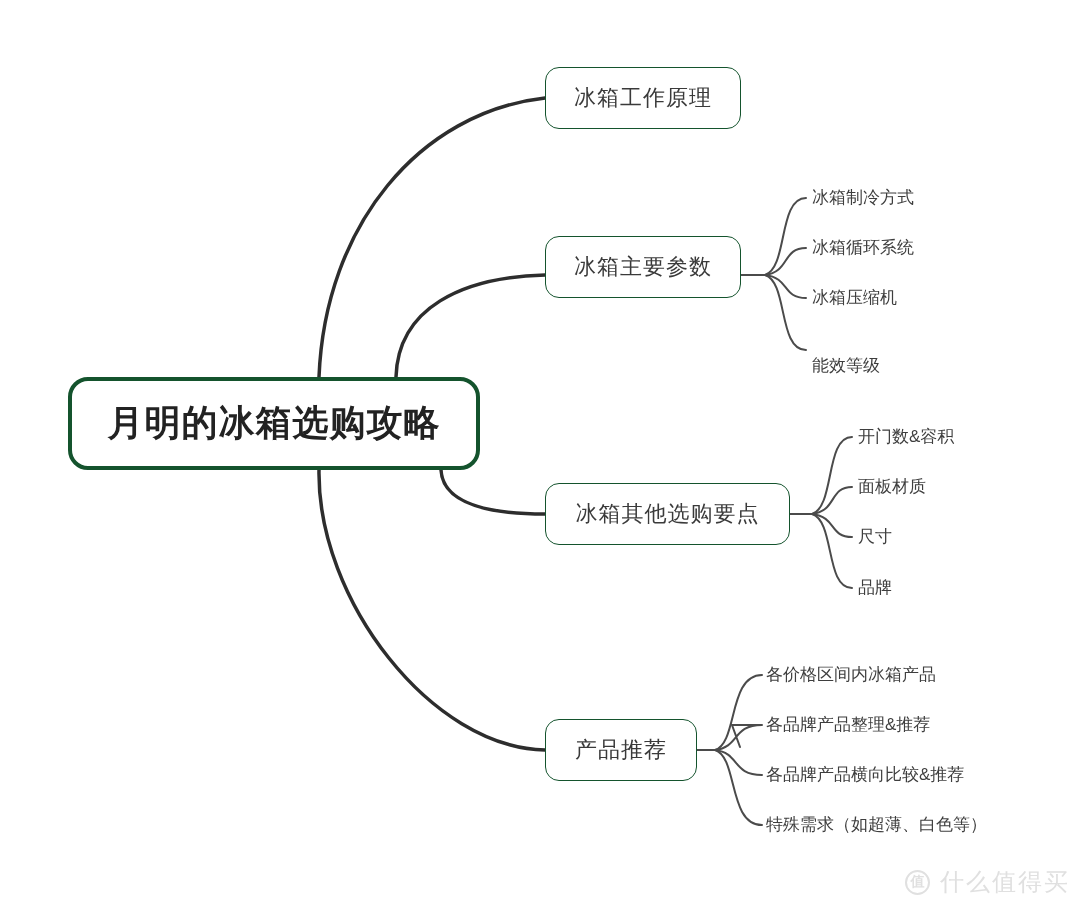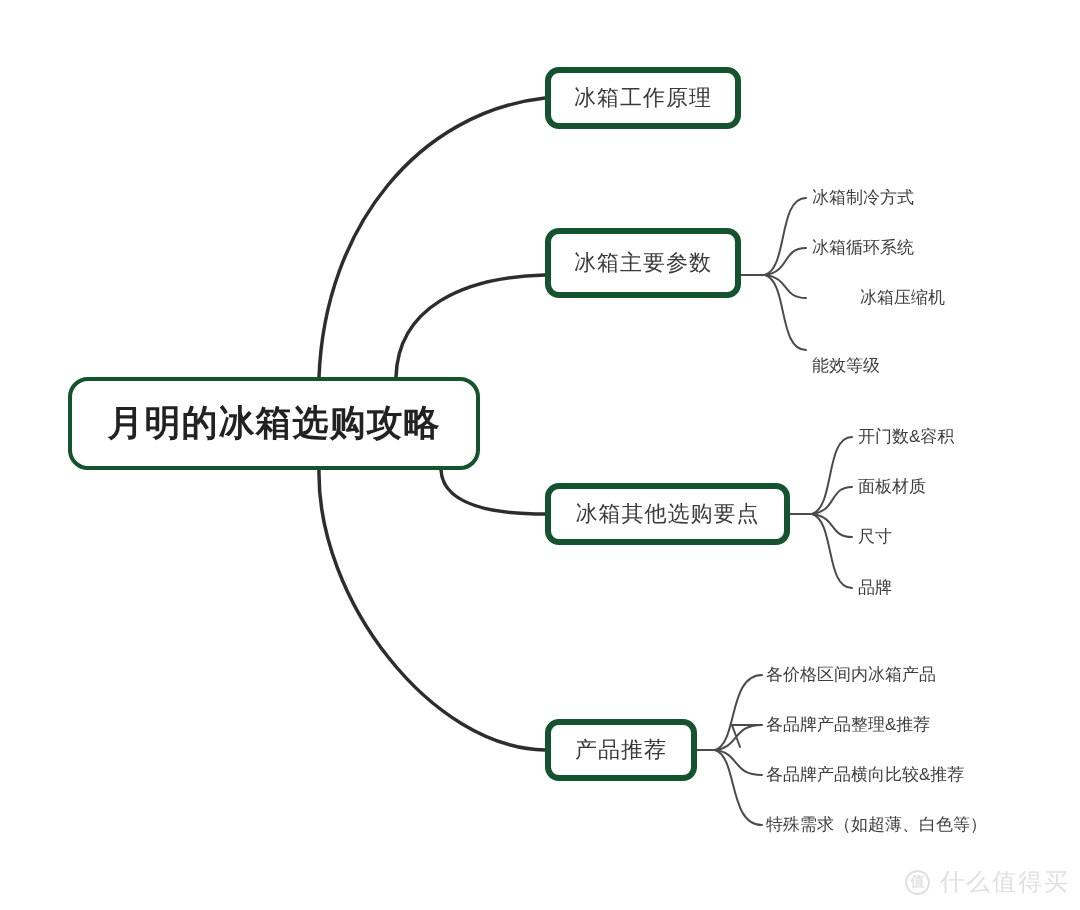--- a/index.html
+++ b/index.html
@@ -21,21 +21,21 @@
     width: 1080px; height: 910px;
   }
   svg.links path { fill: none; }
   svg.links path.main { stroke: #2d2d2d; stroke-width: 3.5; stroke-linecap: round; }
   svg.links path.sub  { stroke: #4b4b4b; stroke-width: 2;   stroke-linecap: round; }
 
   .node {
     position: absolute;
     box-sizing: border-box;
     background: #ffffff;
-    border: 6px solid #14532d;
+    border: 1px solid #14532d;
     border-radius: 14px;
     display: flex;
     align-items: center;
     justify-content: center;
     color: #3a3a3a;
     font-size: 22px;
     letter-spacing: 1px;
     white-space: nowrap;
     cursor: default;
   }
@@ -115,35 +115,35 @@
   </svg>
 
   <div class="node root" style="left:68px; top:377px; width:412px; height:93px;">
     <span>月明的冰箱选购攻略</span>
   </div>
 
   <div class="node" style="left:545px; top:67px; width:196px; height:62px;">
     <span>冰箱工作原理</span>
   </div>
 
-  <div class="node" style="left:545px; top:228px; width:196px; height:70px;">
+  <div class="node" style="left:545px; top:236px; width:196px; height:62px;">
     <span>冰箱主要参数</span>
   </div>
 
   <div class="node" style="left:545px; top:483px; width:245px; height:62px;">
     <span>冰箱其他选购要点</span>
   </div>
 
   <div class="node" style="left:545px; top:719px; width:152px; height:62px;">
     <span>产品推荐</span>
   </div>
 
   <div class="child" style="left:812px; top:186px;">冰箱制冷方式</div>
   <div class="child" style="left:812px; top:236px;">冰箱循环系统</div>
-  <div class="child" style="left:860px; top:286px;">冰箱压缩机</div>
+  <div class="child" style="left:812px; top:286px;">冰箱压缩机</div>
   <div class="child" style="left:812px; top:354px;">能效等级</div>
 
   <div class="child" style="left:858px; top:425px;">开门数&amp;容积</div>
   <div class="child" style="left:858px; top:475px;">面板材质</div>
   <div class="child" style="left:858px; top:525px;">尺寸</div>
   <div class="child" style="left:858px; top:576px;">品牌</div>
 
   <div class="child" style="left:766px; top:663px;">各价格区间内冰箱产品</div>
   <div class="child" style="left:766px; top:713px;">各品牌产品整理&amp;推荐</div>
   <div class="child" style="left:766px; top:763px;">各品牌产品横向比较&amp;推荐</div>

